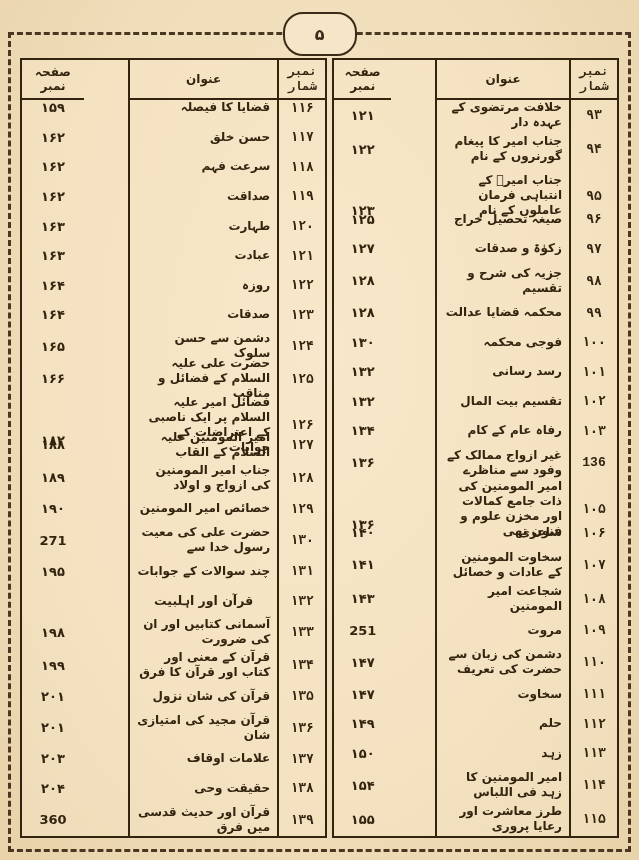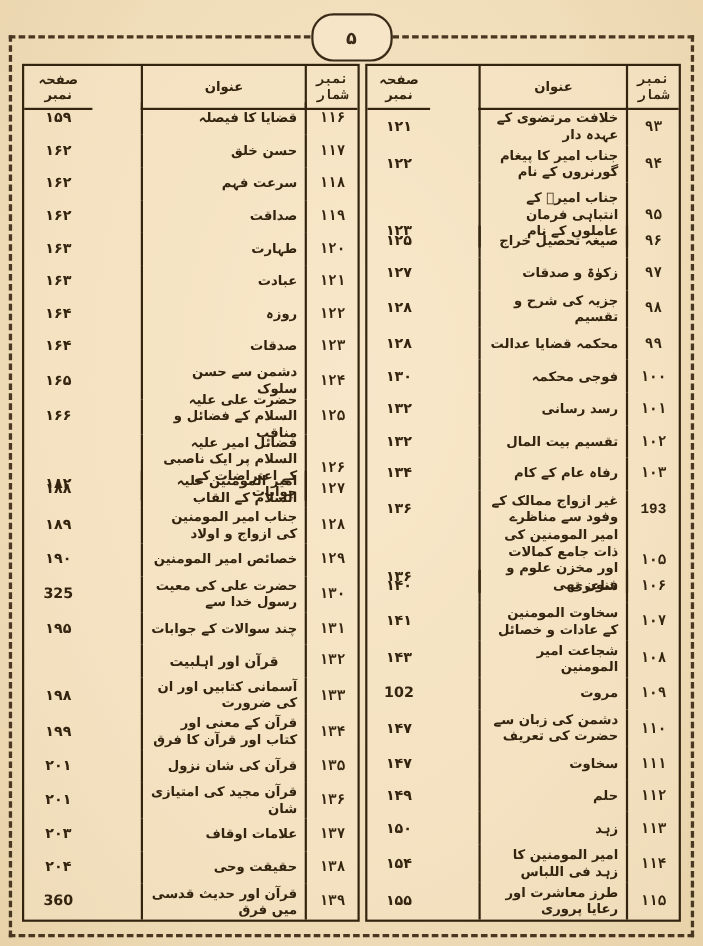--- a/index.html
+++ b/index.html
@@ -155,21 +155,21 @@
             <div class="cell cell-page">۱۳۲</div>
           </div>
 
           <div class="g-row">
             <div class="cell cell-serial">۱۰۳</div>
             <div class="cell cell-title">رفاہ عام کے کام</div>
             <div class="cell cell-page">۱۳۴</div>
           </div>
 
           <div class="g-row">
-            <div class="cell cell-serial">193</div>
+            <div class="cell cell-serial">136</div>
             <div class="cell cell-title">غیر ازواج ممالک کے وفود سے مناظرے</div>
             <div class="cell cell-page">۱۳۶</div>
           </div>
 
           <div class="g-row tall">
             <div class="cell cell-serial">۱۰۵</div>
             <div class="cell cell-title">امیر المومنین کی ذات جامع کمالات اور مخزن علوم و فنون تھی</div>
             <div class="cell cell-page">۱۳۶</div>
           </div>
 
@@ -187,21 +187,21 @@
 
           <div class="g-row">
             <div class="cell cell-serial">۱۰۸</div>
             <div class="cell cell-title">شجاعت امیر المومنین</div>
             <div class="cell cell-page">۱۴۳</div>
           </div>
 
           <div class="g-row">
             <div class="cell cell-serial">۱۰۹</div>
             <div class="cell cell-title">مروت</div>
-            <div class="cell cell-page">102</div>
+            <div class="cell cell-page">251</div>
           </div>
 
           <div class="g-row">
             <div class="cell cell-serial">۱۱۰</div>
             <div class="cell cell-title">دشمن کی زبان سے حضرت کی تعریف</div>
             <div class="cell cell-page">۱۴۷</div>
           </div>
 
           <div class="g-row">
             <div class="cell cell-serial">۱۱۱</div>
@@ -319,21 +319,21 @@
 
           <div class="g-row">
             <div class="cell cell-serial">۱۲۹</div>
             <div class="cell cell-title">خصائص امیر المومنین</div>
             <div class="cell cell-page">۱۹۰</div>
           </div>
 
           <div class="g-row">
             <div class="cell cell-serial">۱۳۰</div>
             <div class="cell cell-title">حضرت علی کی معیت رسول خدا سے</div>
-            <div class="cell cell-page">325</div>
+            <div class="cell cell-page">271</div>
           </div>
 
           <div class="g-row">
             <div class="cell cell-serial">۱۳۱</div>
             <div class="cell cell-title">چند سوالات کے جوابات</div>
             <div class="cell cell-page">۱۹۵</div>
           </div>
 
           <div class="g-row center-title">
             <div class="cell cell-serial">۱۳۲</div>

